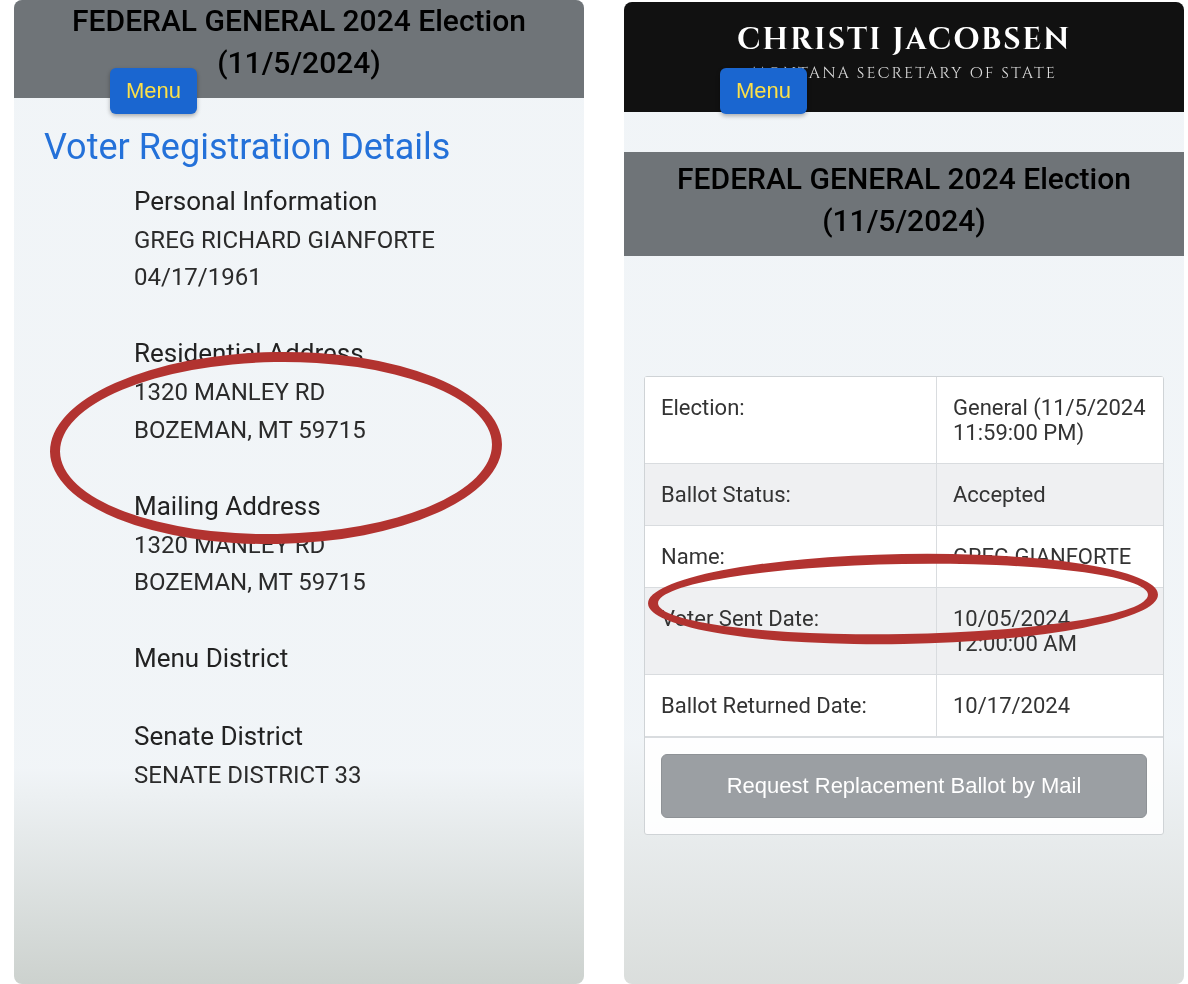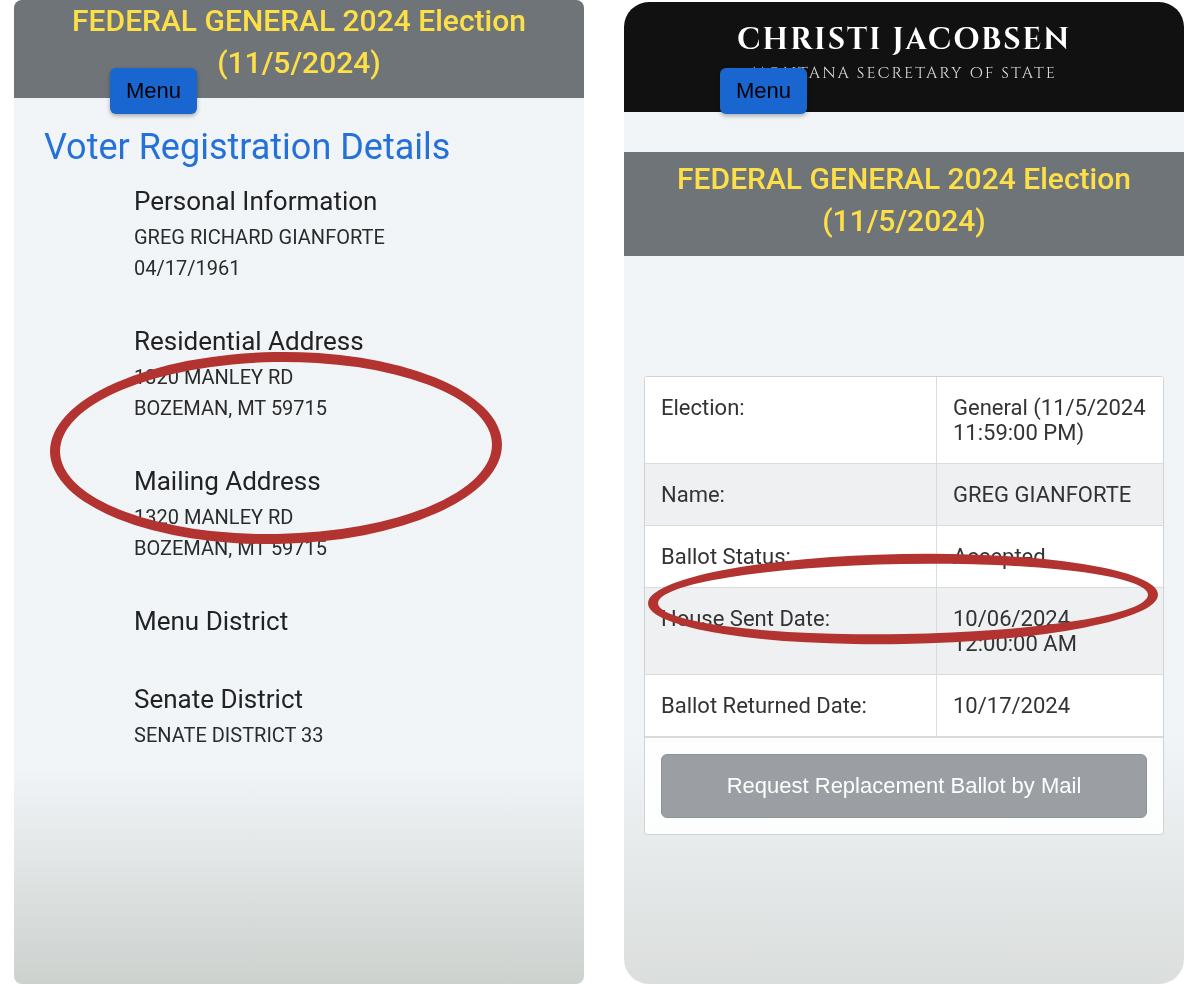--- a/index.html
+++ b/index.html
@@ -27,38 +27,37 @@
       rgba(240,244,247,0.95) 78%,
       rgba(110,125,115,0.35) 100%);
   }
   .panel-right {
     width: 560px;
     margin-top: 2px;
     background: linear-gradient(to bottom,
       rgba(240,244,247,0.95) 0%,
       rgba(240,244,247,0.95) 75%,
       rgba(150,160,155,0.35) 100%);
-    border-radius: 25px;
   }
 
   .gray-banner {
     background: #6f7478;
-    color: #fde047;
+    color: #000000;
     text-align: center;
     font-size: 30px;
     line-height: 1.4;
     padding: 6px 20px 14px 20px;
     font-weight: 500;
   }
   .panel-left .gray-banner { padding-top: 0; }
 
   .menu-btn {
     position: absolute;
     background: #1a66d0;
-    color: #000000;
+    color: #fde047;
     border: none;
     border-radius: 6px;
     font-size: 22px;
     padding: 10px 16px;
     cursor: pointer;
     box-shadow: 0 2px 4px rgba(0,0,0,0.3);
   }
   .panel-left .menu-btn { top: 68px; left: 96px; }
   .panel-right .menu-btn { top: 66px; left: 96px; }
 
@@ -93,21 +92,21 @@
     padding: 8px 30px 8px 120px;
     color: #2b2b2b;
   }
   .info-block h3 {
     font-size: 26px;
     font-weight: 400;
     color: #222;
     margin-bottom: 6px;
   }
   .info-block .line {
-    font-size: 20px;
+    font-size: 24px;
     color: #2b2b2b;
     line-height: 1.55;
   }
   .info-block + .info-block { margin-top: 26px; }
 
   
   .status-table {
     margin: 120px 20px 0 20px;
     background: rgba(255,255,255,0.9);
     border: 1px solid #cfd3d6;
@@ -221,30 +220,30 @@
     <span>FEDERAL GENERAL 2024 Election</span><br>
     <span>(11/5/2024)</span>
   </div>
 
   <div class="status-table">
     <div class="status-row">
       <div class="cell-label">Election:</div>
       <div class="cell-value">General (11/5/2024 11:59:00 PM)</div>
     </div>
     <div class="status-row">
+      <div class="cell-label">Ballot Status:</div>
+      <div class="cell-value">Accepted</div>
+    </div>
+    <div class="status-row">
       <div class="cell-label">Name:</div>
       <div class="cell-value">GREG GIANFORTE</div>
     </div>
     <div class="status-row">
-      <div class="cell-label">Ballot Status:</div>
-      <div class="cell-value">Accepted</div>
-    </div>
-    <div class="status-row">
-      <div class="cell-label">House Sent Date:</div>
-      <div class="cell-value">10/06/2024 12:00:00 AM</div>
+      <div class="cell-label">Voter Sent Date:</div>
+      <div class="cell-value">10/05/2024 12:00:00 AM</div>
     </div>
     <div class="status-row">
       <div class="cell-label">Ballot Returned Date:</div>
       <div class="cell-value">10/17/2024</div>
     </div>
     <div class="replace-wrap">
       <button class="replace-btn">Request Replacement Ballot by Mail</button>
     </div>
   </div>
 

